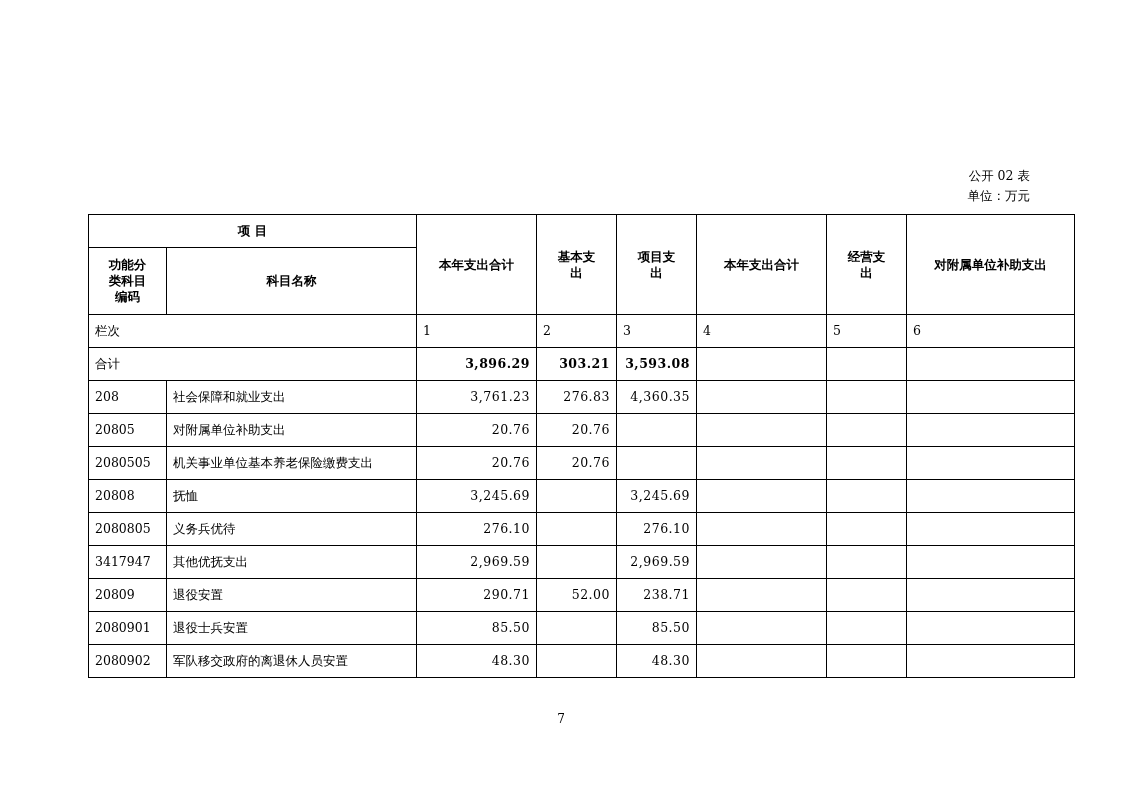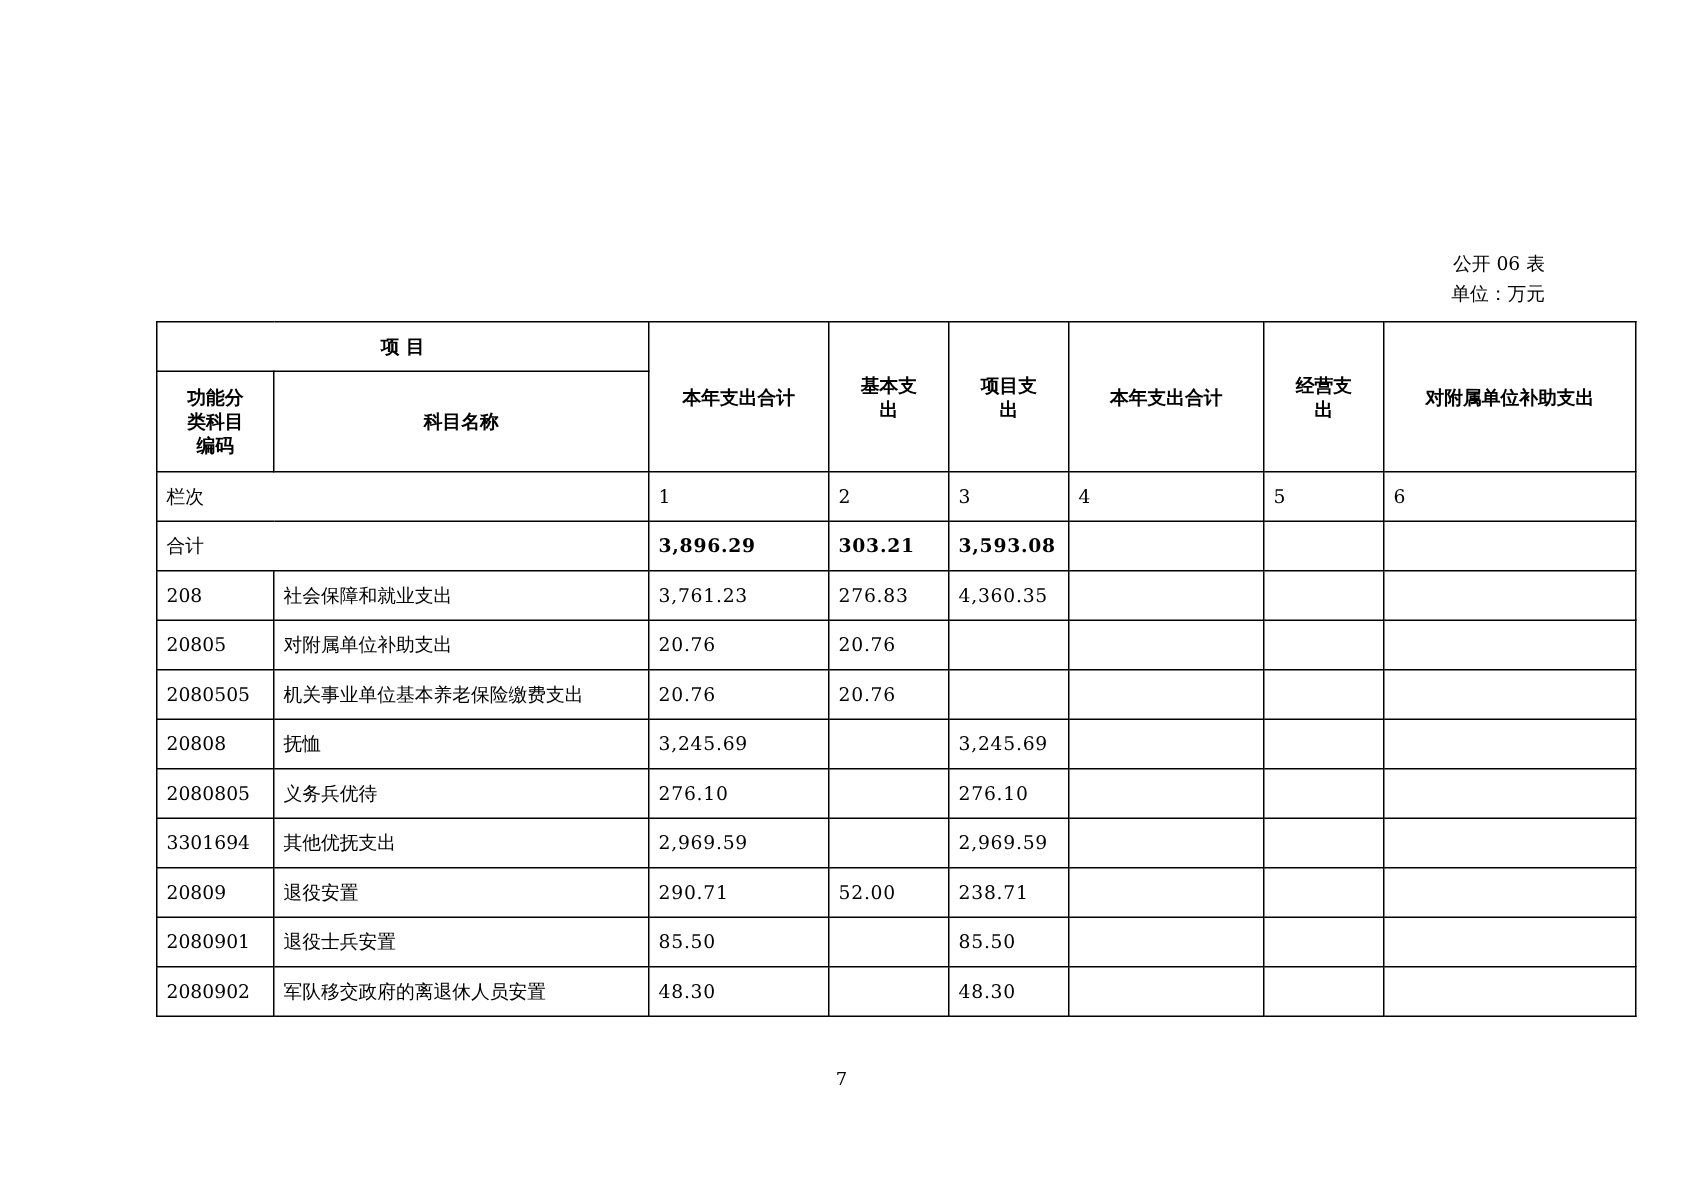--- a/index.html
+++ b/index.html
@@ -50,21 +50,20 @@
   }
   table.sheet {
     position: absolute;
     left: 88px;
     top: 214px;
     width: 946px;
     border-collapse: collapse;
     font-family: "DejaVu Serif", "Liberation Serif", serif;
     font-size: 12.5px;
     table-layout: fixed;
-    margin-left: 16px;
   }
   table.sheet td {
     border: 1px solid #000000;
     padding: 0 6px;
     vertical-align: middle;
     height: 32px;
     line-height: 16px;
   }
   .c-code { width: 78px; }
   .c-name { width: 250px; }
@@ -79,20 +78,21 @@
     text-align: center;
     font-weight: bold;
   }
   .hdr-item {
     height: 30px;
   }
   .hdr-tall {
     height: 66px;
   }
   .num {
+    text-align: right;
     font-family: "DejaVu Serif", "Liberation Serif", serif;
     letter-spacing: 0.5px;
   }
   .ctr { text-align: left; }
   .bold { font-weight: bold; }
   .ind0 { padding-left: 8px; }
   .ind1 { padding-left: 20px; }
   .ind2 { padding-left: 20px; }
   .row-h { height: 32px; }
   .page-num {
@@ -105,21 +105,21 @@
     font-size: 12px;
   }
 </style>
 </head>
 <body>
 
 <div class="page">
 
 
   <div class="meta-right">
-    <div>公开 06 表</div>
+    <div>公开 02 表</div>
     <div>单位：万元</div>
   </div>
 
 
   <table class="sheet">
     <colgroup>
       <col class="c-code">
       <col class="c-name">
       <col class="c-total">
       <col class="c-basic">
@@ -225,21 +225,21 @@
         <td class="ind2">义务兵优待</td>
         <td class="num">276.10</td>
         <td class="num"></td>
         <td class="num">276.10</td>
         <td class="num"></td>
         <td class="num"></td>
         <td class="num"></td>
       </tr>
 
       <tr class="row-h">
-        <td class="ind0">3301694</td>
+        <td class="ind0">3417947</td>
         <td class="ind2">其他优抚支出</td>
         <td class="num">2,969.59</td>
         <td class="num"></td>
         <td class="num">2,969.59</td>
         <td class="num"></td>
         <td class="num"></td>
         <td class="num"></td>
       </tr>
 
       <tr class="row-h">

